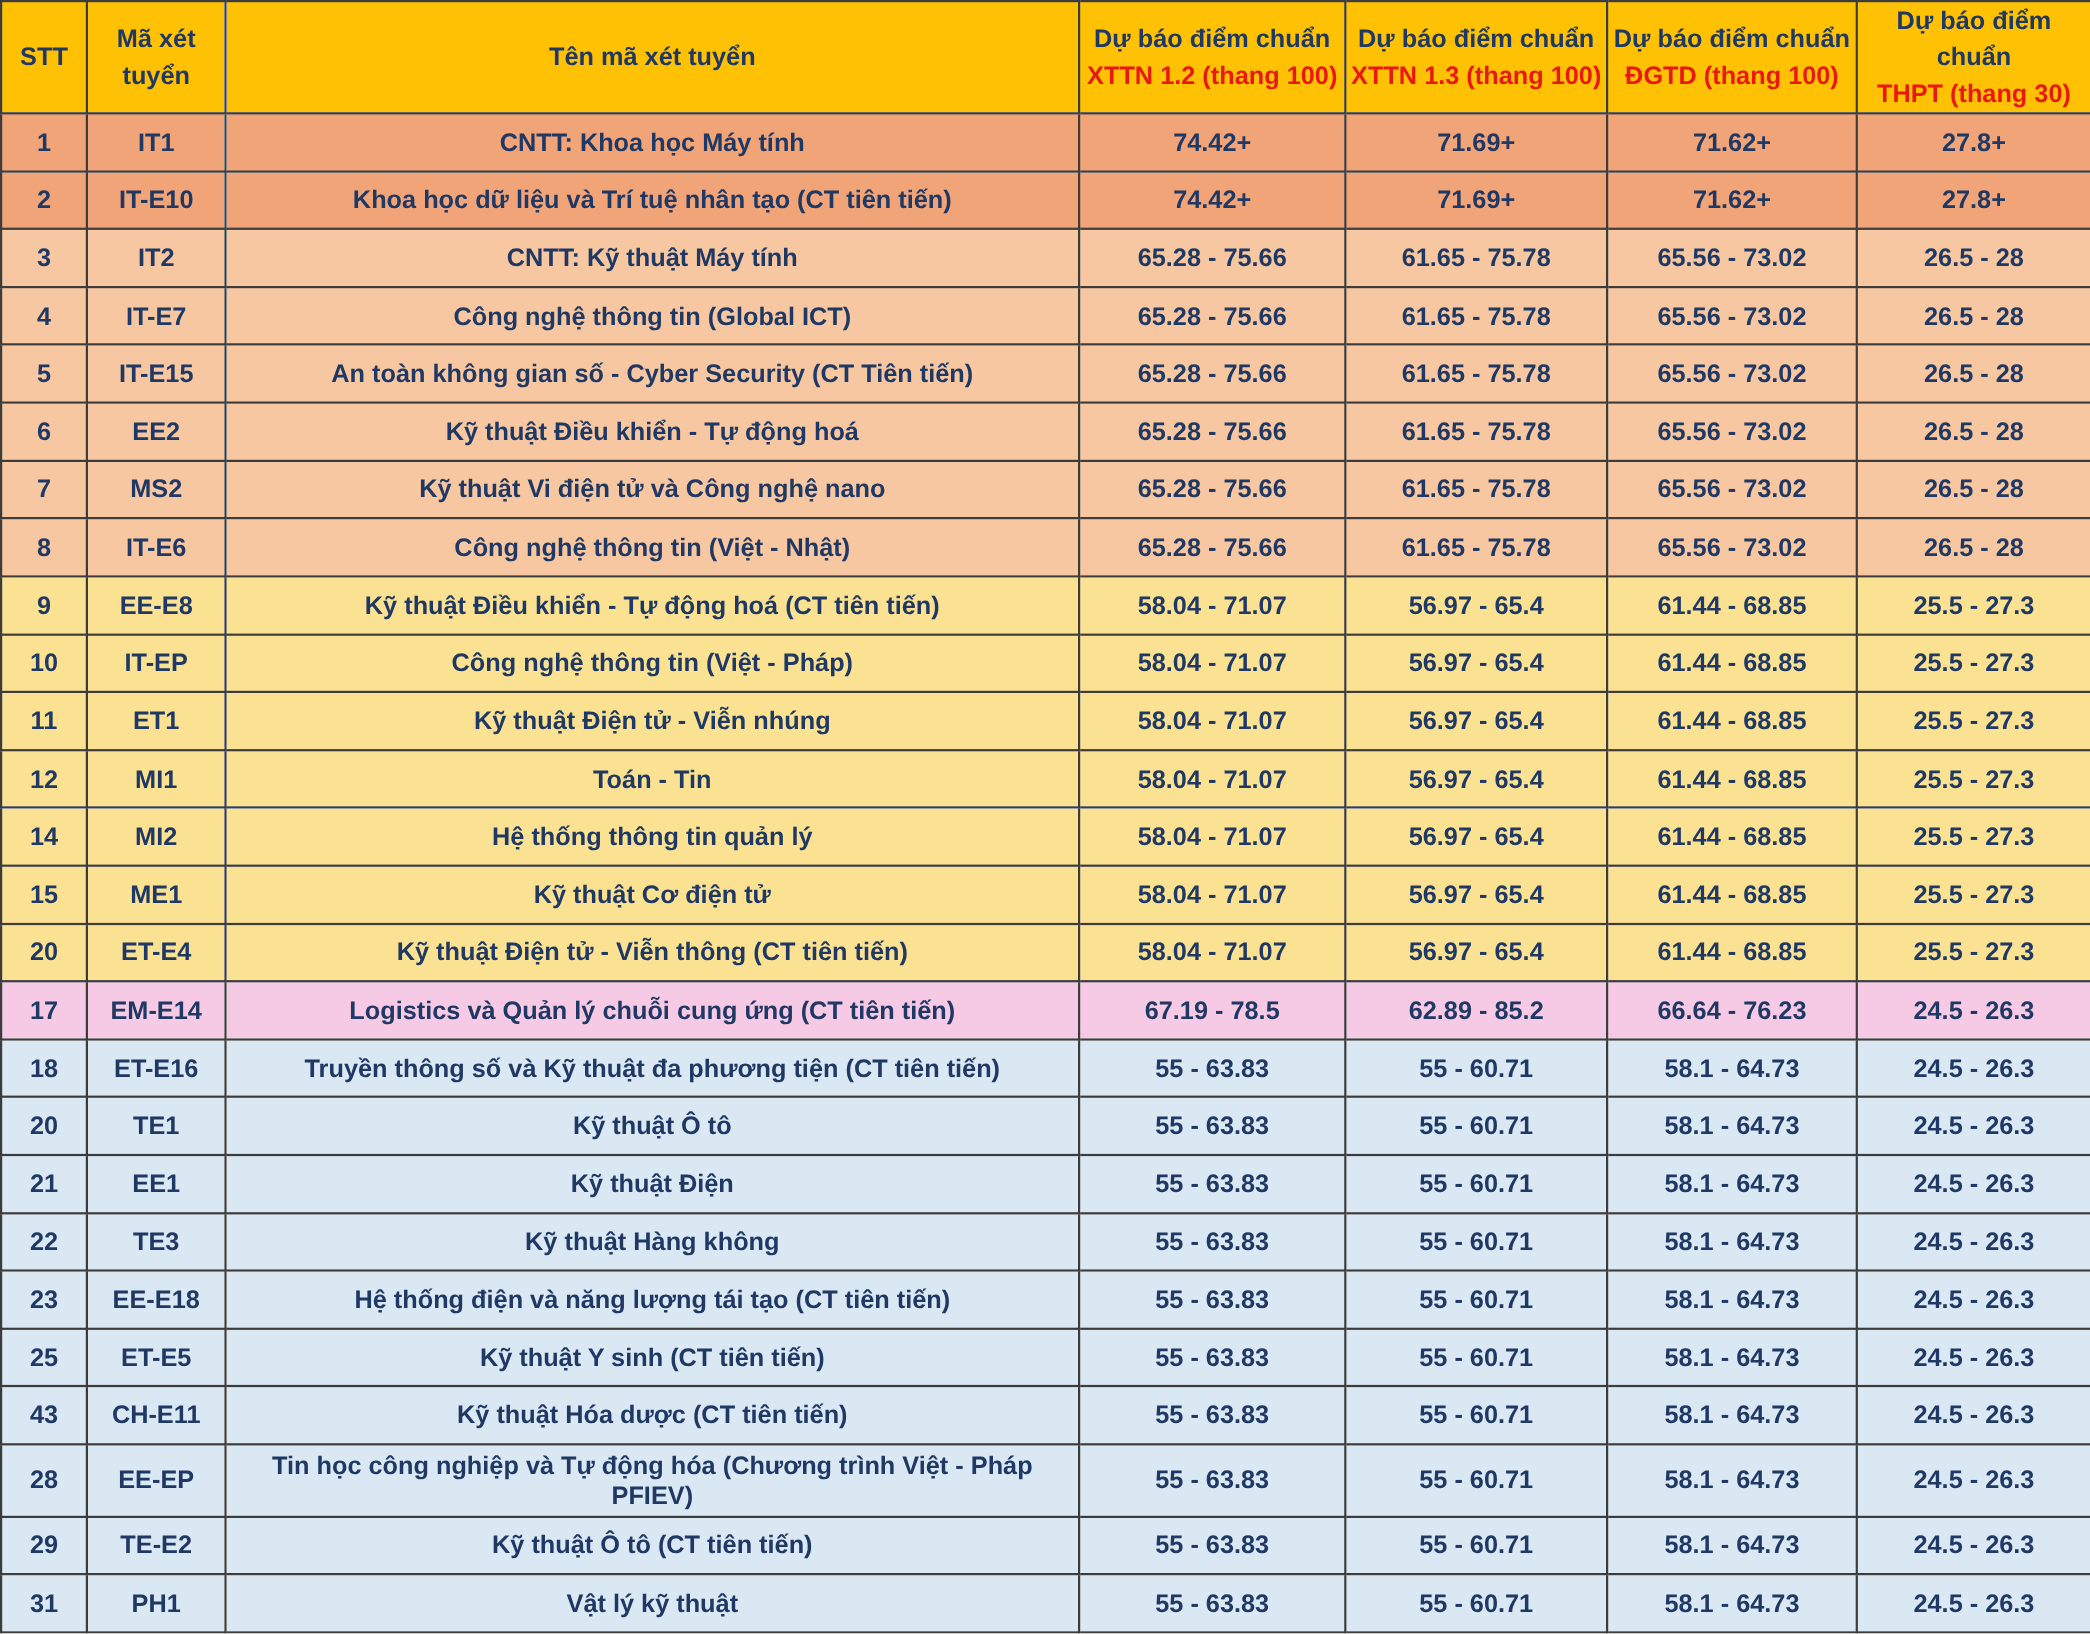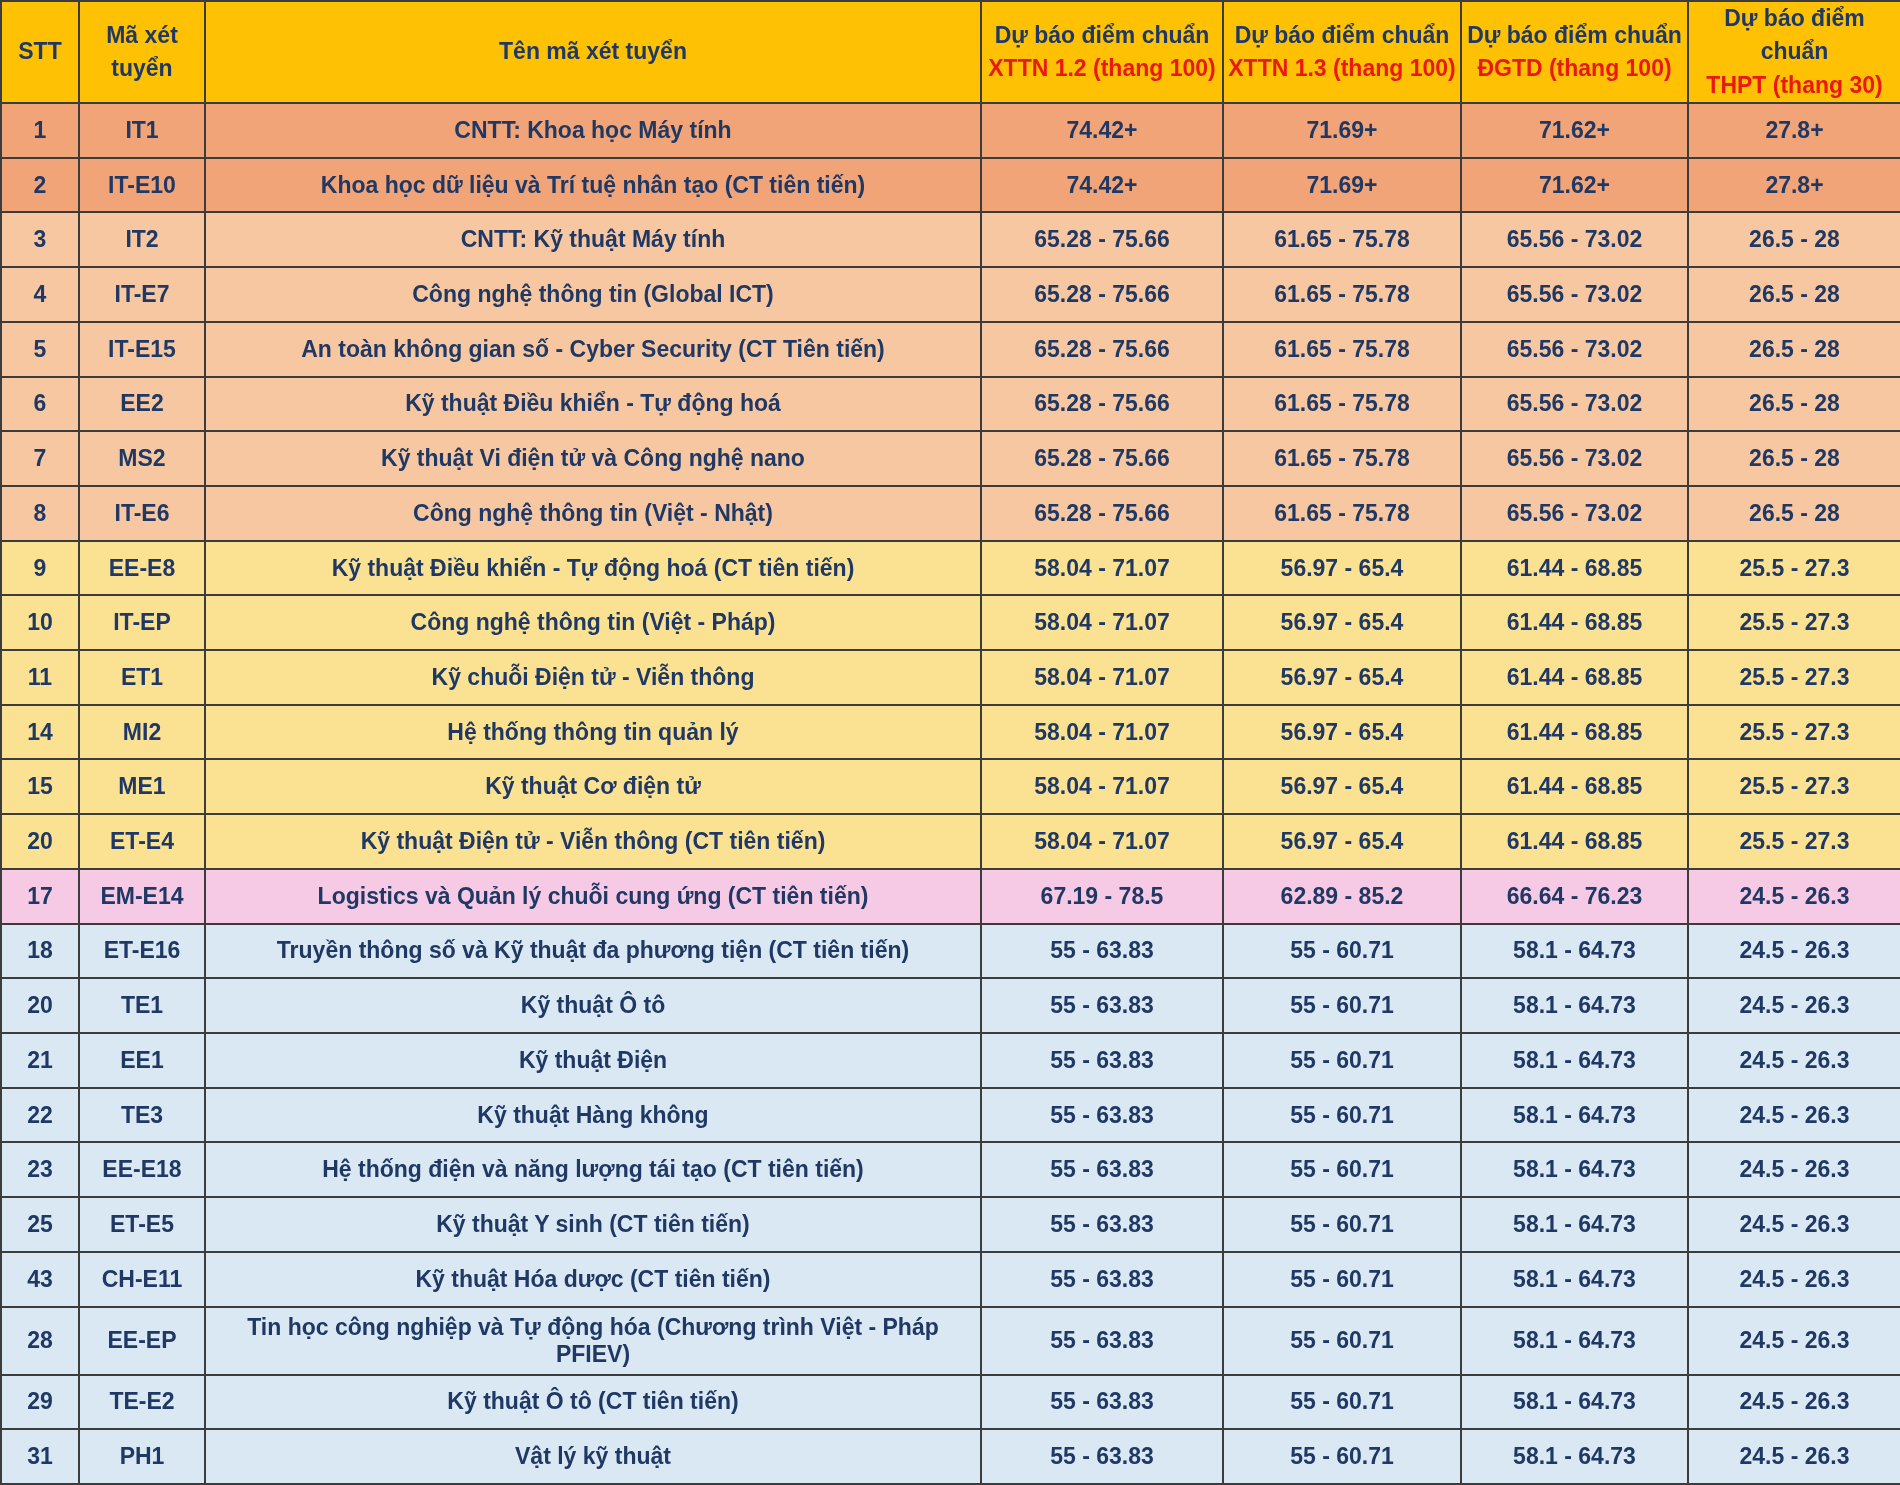--- a/index.html
+++ b/index.html
@@ -179,21 +179,30 @@
         <td>IT-EP</td>
         <td>Công nghệ thông tin (Việt - Pháp)</td>
         <td>58.04 - 71.07</td>
         <td>56.97 - 65.4</td>
         <td>61.44 - 68.85</td>
         <td>25.5 - 27.3</td>
       </tr>
       <tr class="g3">
         <td>11</td>
         <td>ET1</td>
-        <td>Kỹ chuỗi Điện tử - Viễn thông</td>
+        <td>Kỹ thuật Điện tử - Viễn nhúng</td>
+        <td>58.04 - 71.07</td>
+        <td>56.97 - 65.4</td>
+        <td>61.44 - 68.85</td>
+        <td>25.5 - 27.3</td>
+      </tr>
+      <tr class="g3">
+        <td>12</td>
+        <td>MI1</td>
+        <td>Toán - Tin</td>
         <td>58.04 - 71.07</td>
         <td>56.97 - 65.4</td>
         <td>61.44 - 68.85</td>
         <td>25.5 - 27.3</td>
       </tr>
       <tr class="g3">
         <td>14</td>
         <td>MI2</td>
         <td>Hệ thống thông tin quản lý</td>
         <td>58.04 - 71.07</td>

